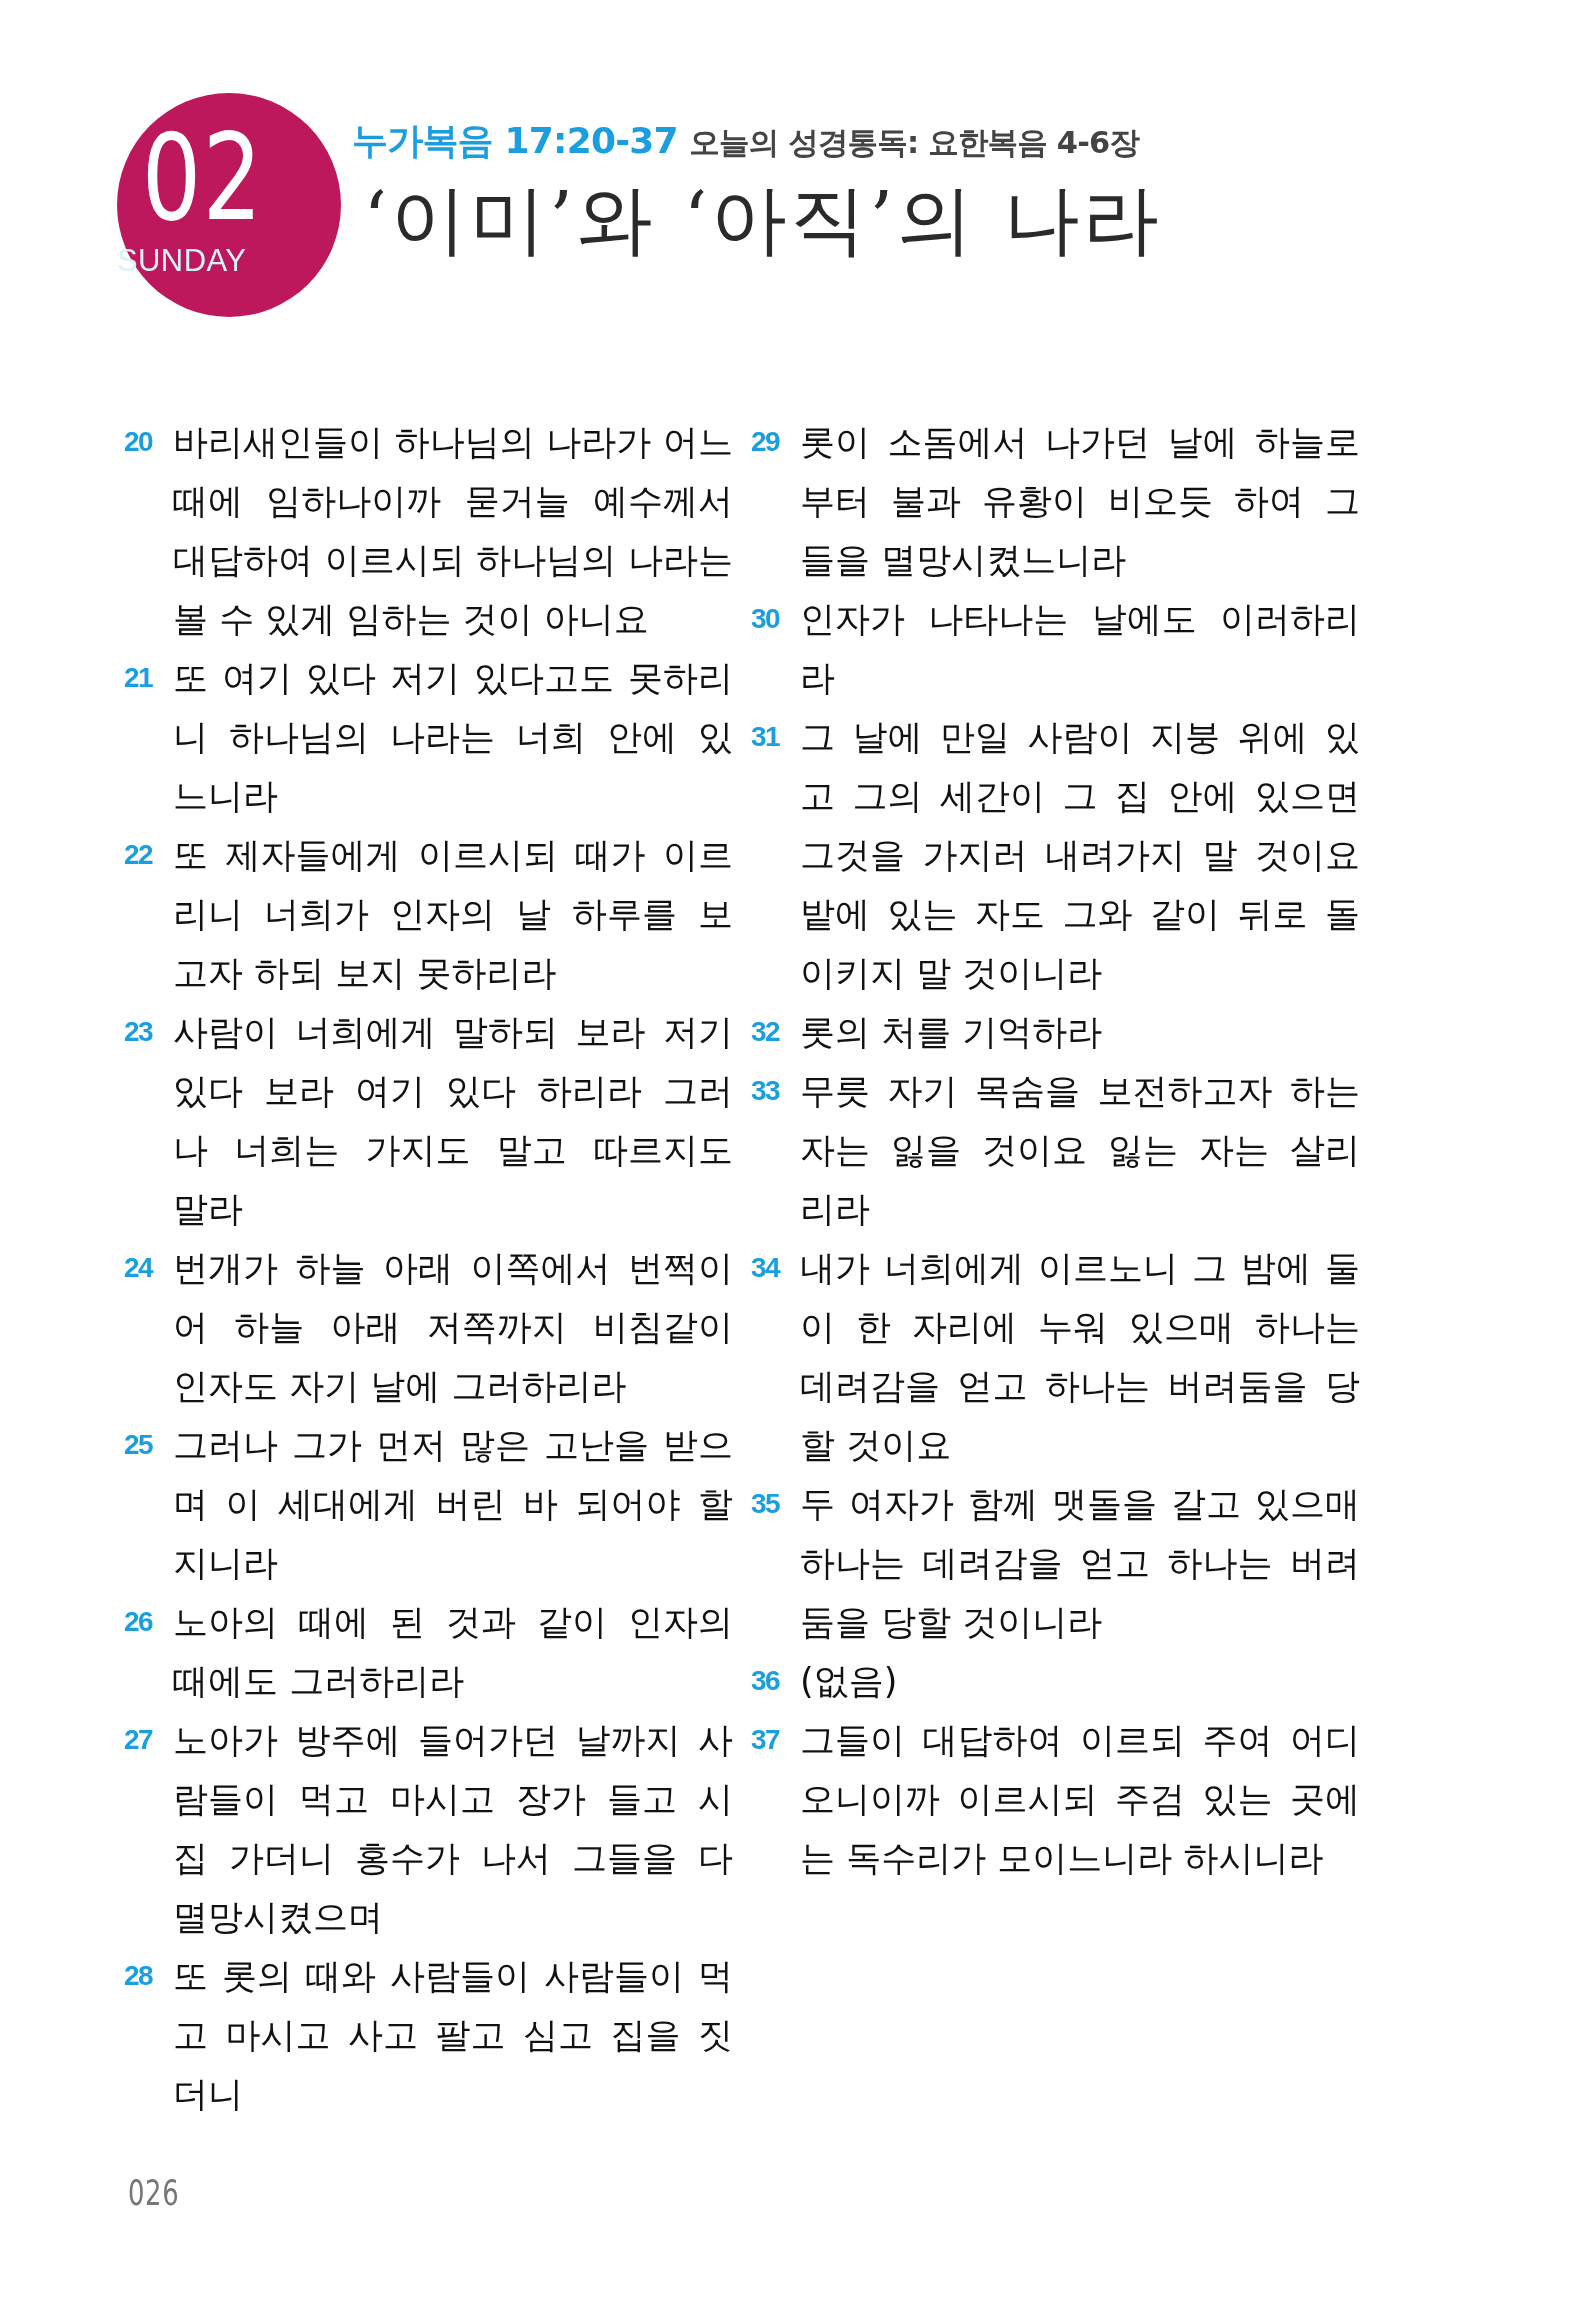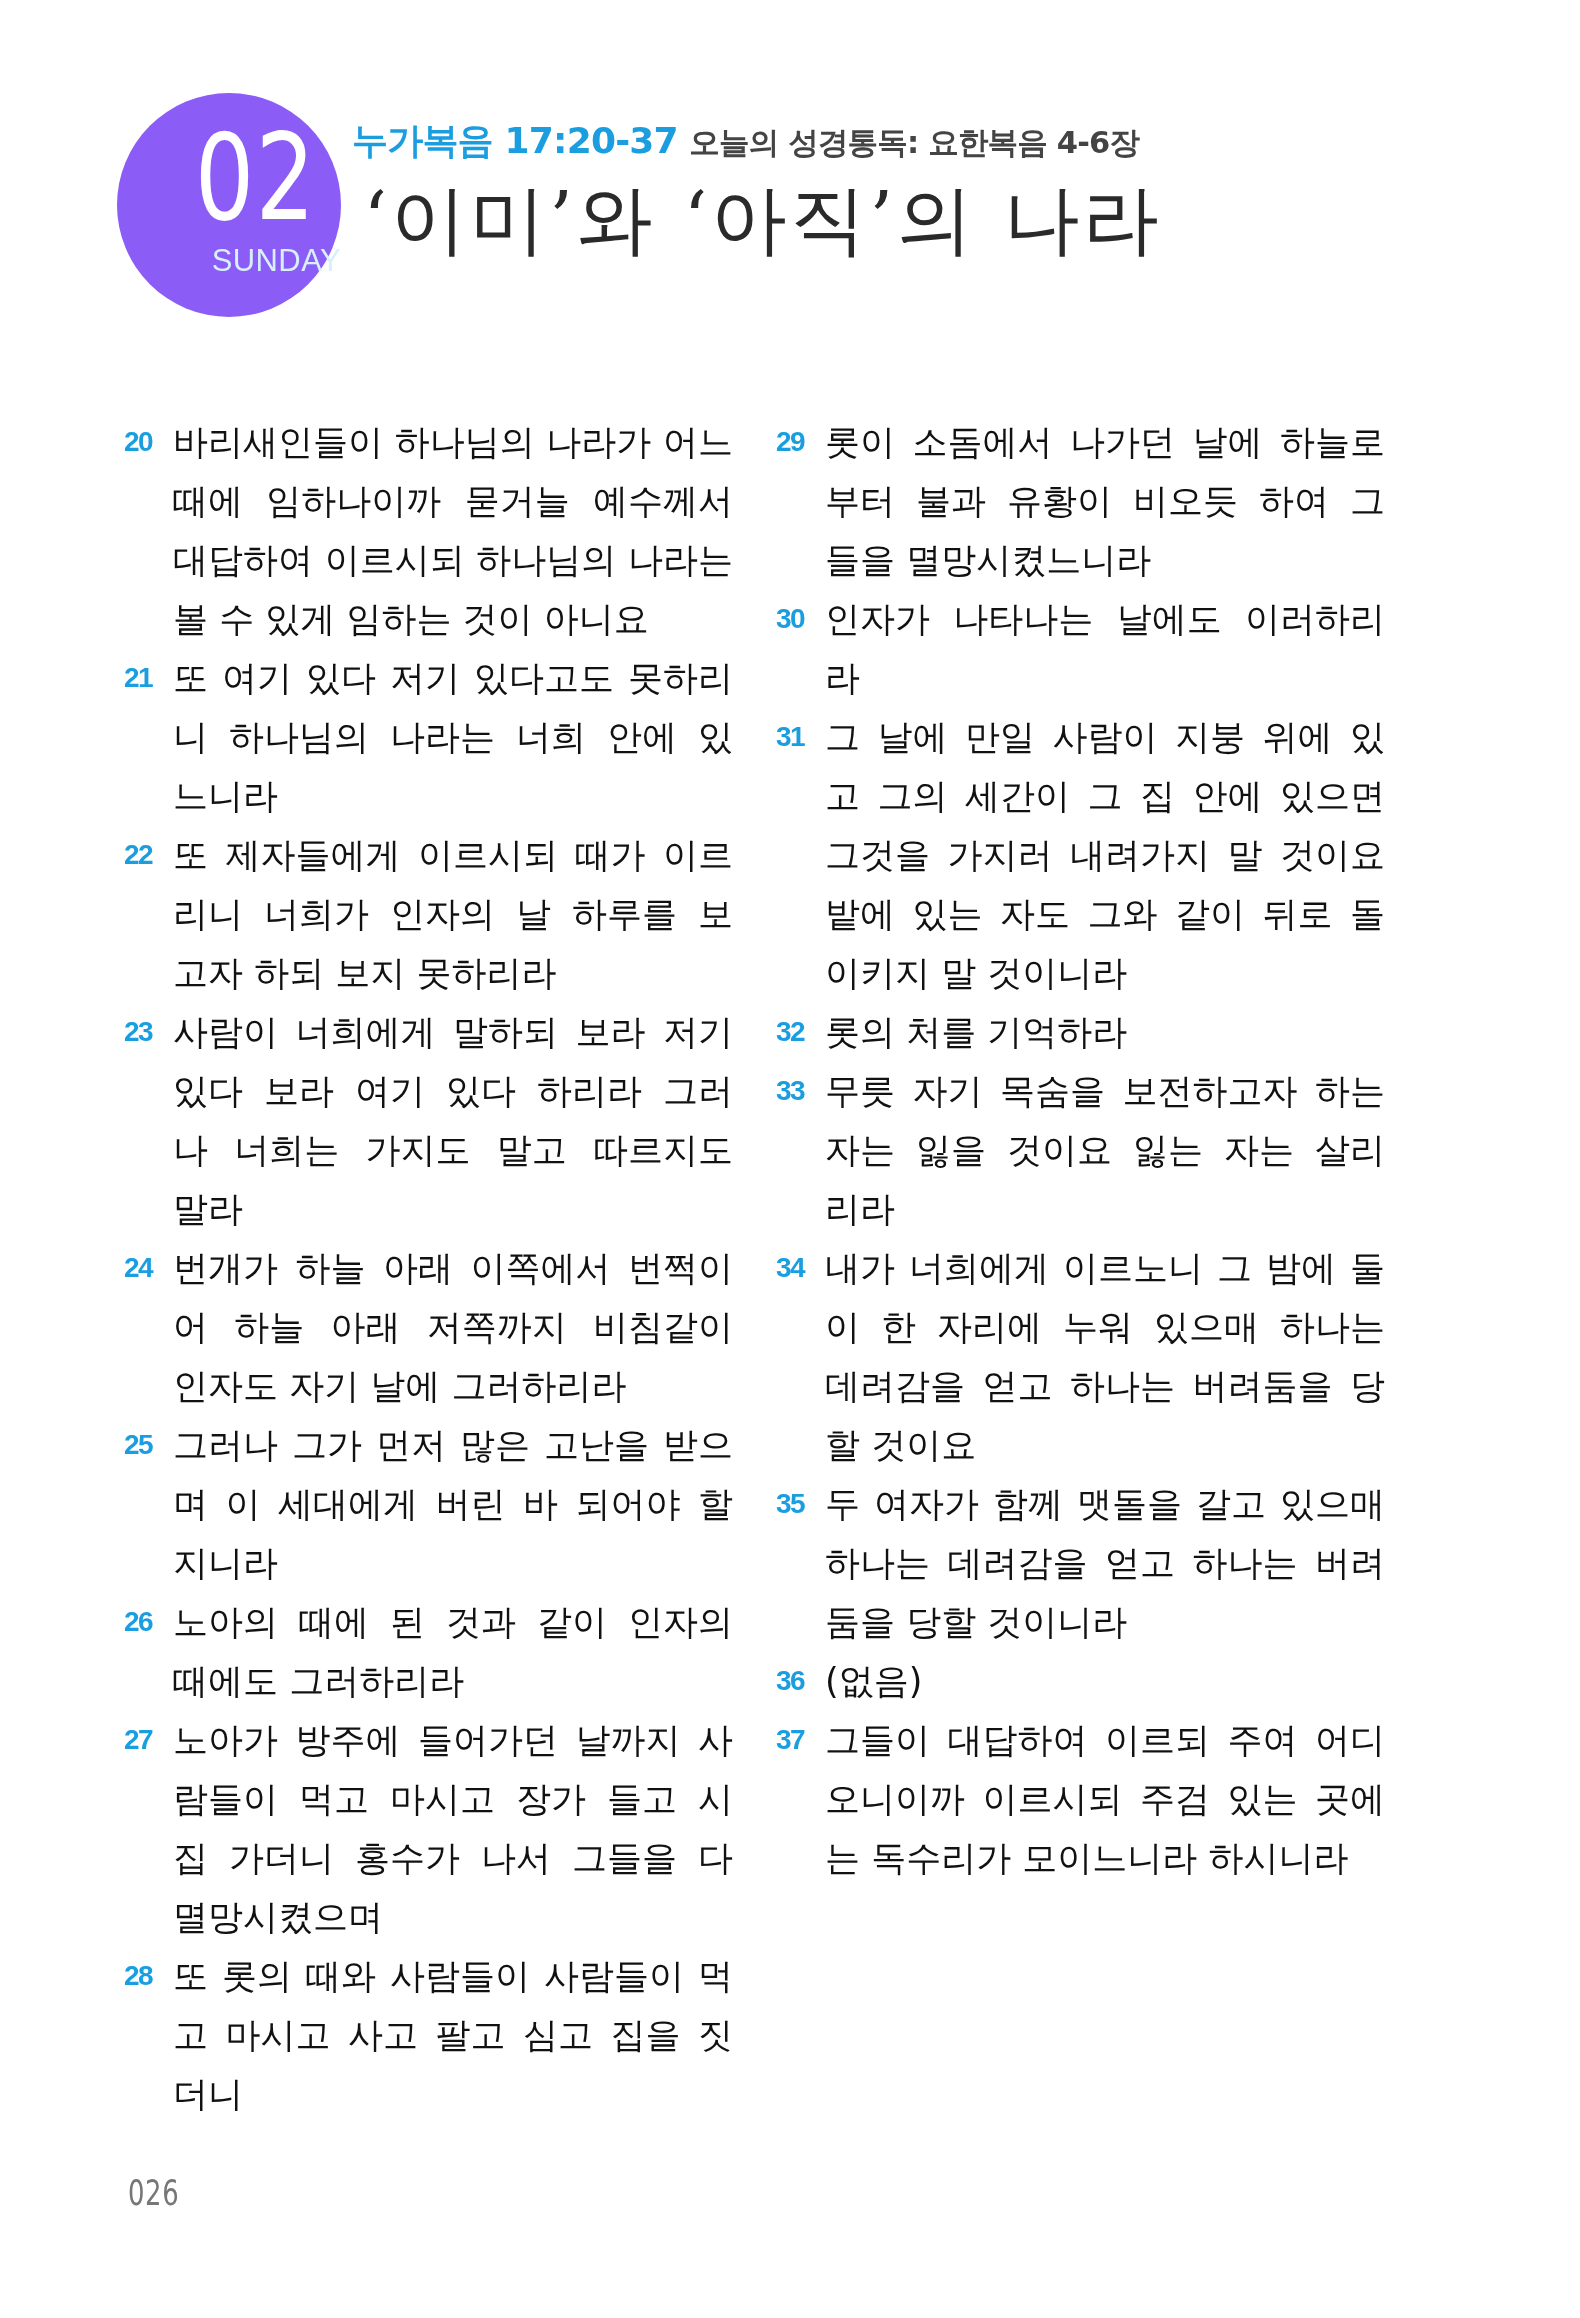--- a/index.html
+++ b/index.html
@@ -15,23 +15,23 @@
     font-family: "DejaVu Sans", "Liberation Sans", sans-serif;
     color: #1a1a1a;
   }
   .day-badge {
     position: absolute;
     left: 117px;
     top: 93px;
     width: 224px;
     height: 224px;
     border-radius: 50%;
-    background: #8b5cf6;
+    background: #be185d;
     color: #ffffff;
-    text-align: right;
+    text-align: left;
   }
   .day-number {
     position: absolute;
     left: 0; right: 0;
     top: 23px;
     font-family: "DejaVu Sans", sans-serif;
     font-size: 120px;
     line-height: 124px;
     letter-spacing: 1.6px;
     font-weight: normal;
@@ -81,21 +81,21 @@
     color: #2a2a2a;
     letter-spacing: 3.3px;
     white-space: nowrap;
     margin-left: 11px;
   }
   .column {
     position: absolute;
     top: 413px;
   }
   .column.left { left: 124px; width: 609px; }
-  .column.right { left: 776px; width: 609px; }
+  .column.right { left: 751px; width: 609px; }
   .verse {
     position: relative;
     padding-left: 49px;
   }
   .verse-num {
     position: absolute;
     left: 0;
     top: 11.5px;
     font-family: "Liberation Sans", "DejaVu Sans", sans-serif;
     font-weight: bold;

